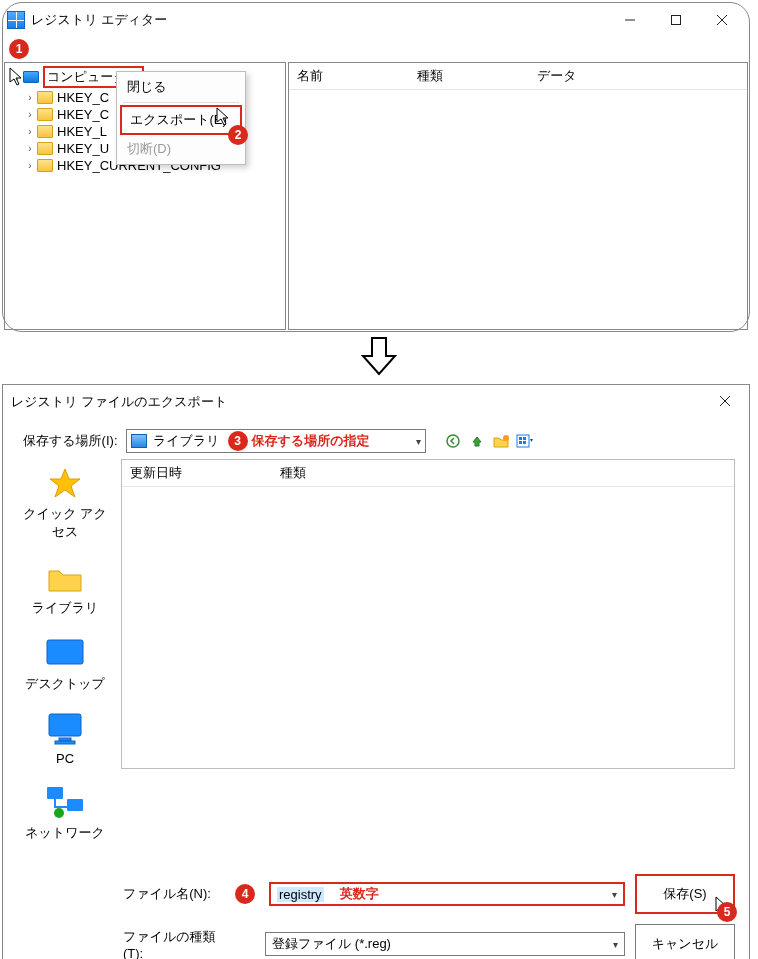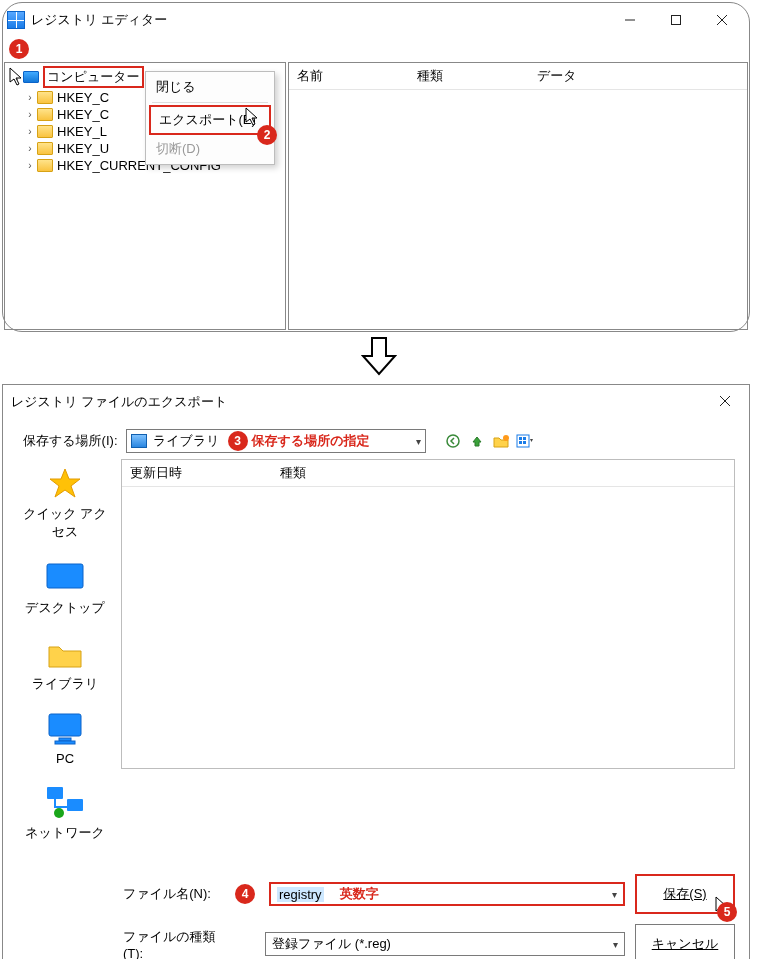--- a/index.html
+++ b/index.html
@@ -31,21 +31,21 @@
 .colhead span { padding:4px 8px; }
 .col-name{width:120px;} .col-type{width:120px;}
 
 .tv-row { display:flex; align-items:center; padding:1px 0; }
 .tv-exp { width:14px; text-align:center; font-size:10px; color:#555; }
 .tv-fold { width:16px; height:13px; background:linear-gradient(#ffe38a,#f9c340); border:1px solid #d7a215; border-radius:1px; margin-right:4px; }
 .tv-comp { width:16px; height:12px; background:linear-gradient(#42aaff,#1277d8); border:1px solid #0a63c9; border-radius:1px; margin-right:4px; }
 .tv-sel { border:2px solid #d9281c; padding:0 2px; }
 .tv-cursor { position:absolute; left:4px; top:4px; }
 
-.ctxmenu { position:absolute; left:140px; top:8px; width:130px; background:#fdfdfd; border:1px solid #bdbdbd; box-shadow:3px 3px 6px rgba(0,0,0,.18); padding:2px; }
+.ctxmenu { position:absolute; left:111px; top:8px; width:130px; background:#fdfdfd; border:1px solid #bdbdbd; box-shadow:3px 3px 6px rgba(0,0,0,.18); padding:2px; }
 .ctxmenu .ci { padding:4px 8px; }
 .ctxmenu .ci.dis { color:#9a9a9a; }
 .ctxmenu .ci.boxed { border:2px solid #d9281c; margin:1px; position:relative; }
 .ctxmenu .num2 { position:absolute; right:-12px; bottom:-12px; }
 .ctxmenu .sep { border-top:1px solid #ddd; margin:2px 4px; }
 .ctxcursor { position:absolute; right:8px; bottom:6px; }
 
 .arrow-down { width:40px; height:40px; margin:4px auto 8px; display:block; }
 .arrow-down svg { stroke:#000; fill:#fff; stroke-width:2; }
 
@@ -79,21 +79,21 @@
 .fl-head span { padding:4px 8px; }
 .fl-name{width:250px;} .fl-date{width:150px;} .fl-sort{font-size:10px;color:#777;margin-left:6px;}
 
 .form-rows { padding:14px 14px 6px 120px; }
 .fr { display:flex; align-items:center; margin-bottom:10px; gap:10px; }
 .fr label { width:102px; }
 .fr .inp { flex:1; border:1px solid #7a7a7a; height:24px; display:flex; align-items:center; padding:0 6px; position:relative; }
 .fr .inp.boxed { border:2px solid #d9281c; }
 .fr .dd { margin-left:auto; font-size:10px; color:#444; }
 .btncol { display:flex; flex-direction:column; gap:6px; width:100px; }
-.btn { border:1px solid #7a7a7a; height:40px; display:flex; align-items:center; justify-content:center; position:relative;text-decoration:underline; }
+.btn { border:1px solid #7a7a7a; height:40px; display:flex; align-items:center; justify-content:center; position:relative; }
 .btn.boxed { border:2px solid #d9281c; }
 .btn .num5 { position:absolute; right:-8px; bottom:-10px; }
 .btn .cur { position:absolute; right:2px; bottom:-4px; }
 
 .cursor-svg { width:16px; height:20px; }
 </style>
 </head>
 <body>
 
 <svg width="0" height="0" style="position:absolute">
@@ -249,34 +249,34 @@
     <div class="places">
       <div class="place">
         <div class="ic ic-star">
             <svg width="34" height="32" viewBox="0 0 34 32">
               <path d="M17 2 L21 12 L32 12 L23 19 L27 30 L17 23 L7 30 L11 19 L2 12 L13 12 Z"></path>
             </svg>
           </div>
         <span>クイック アクセス</span>
       </div>
       <div class="place">
+        <div class="ic ic-lib">
+            <svg width="40" height="32">
+              <path d="M4 10 H14 L18 14 H36 V30 H4 Z"></path>
+            </svg>
+          </div>
+        <span>ライブラリ</span>
+      </div>
+      <div class="place">
         <div class="ic ic-desk">
             <svg width="40" height="30">
               <rect x="2" y="2" width="36" height="24" rx="2"></rect>
             </svg>
           </div>
         <span>デスクトップ</span>
-      </div>
-      <div class="place">
-        <div class="ic ic-lib">
-            <svg width="40" height="32">
-              <path d="M4 10 H14 L18 14 H36 V30 H4 Z"></path>
-            </svg>
-          </div>
-        <span>ライブラリ</span>
       </div>
       <div class="place">
         <div class="ic ic-pc">
             <svg width="40" height="34">
               <rect x="4" y="2" width="32" height="22" rx="2"></rect>
               <rect x="14" y="26" width="12" height="3" fill="#888"></rect>
               <rect x="10" y="29" width="20" height="3" fill="#bbb"></rect>
             </svg>
           </div>
         <span>PC</span>

